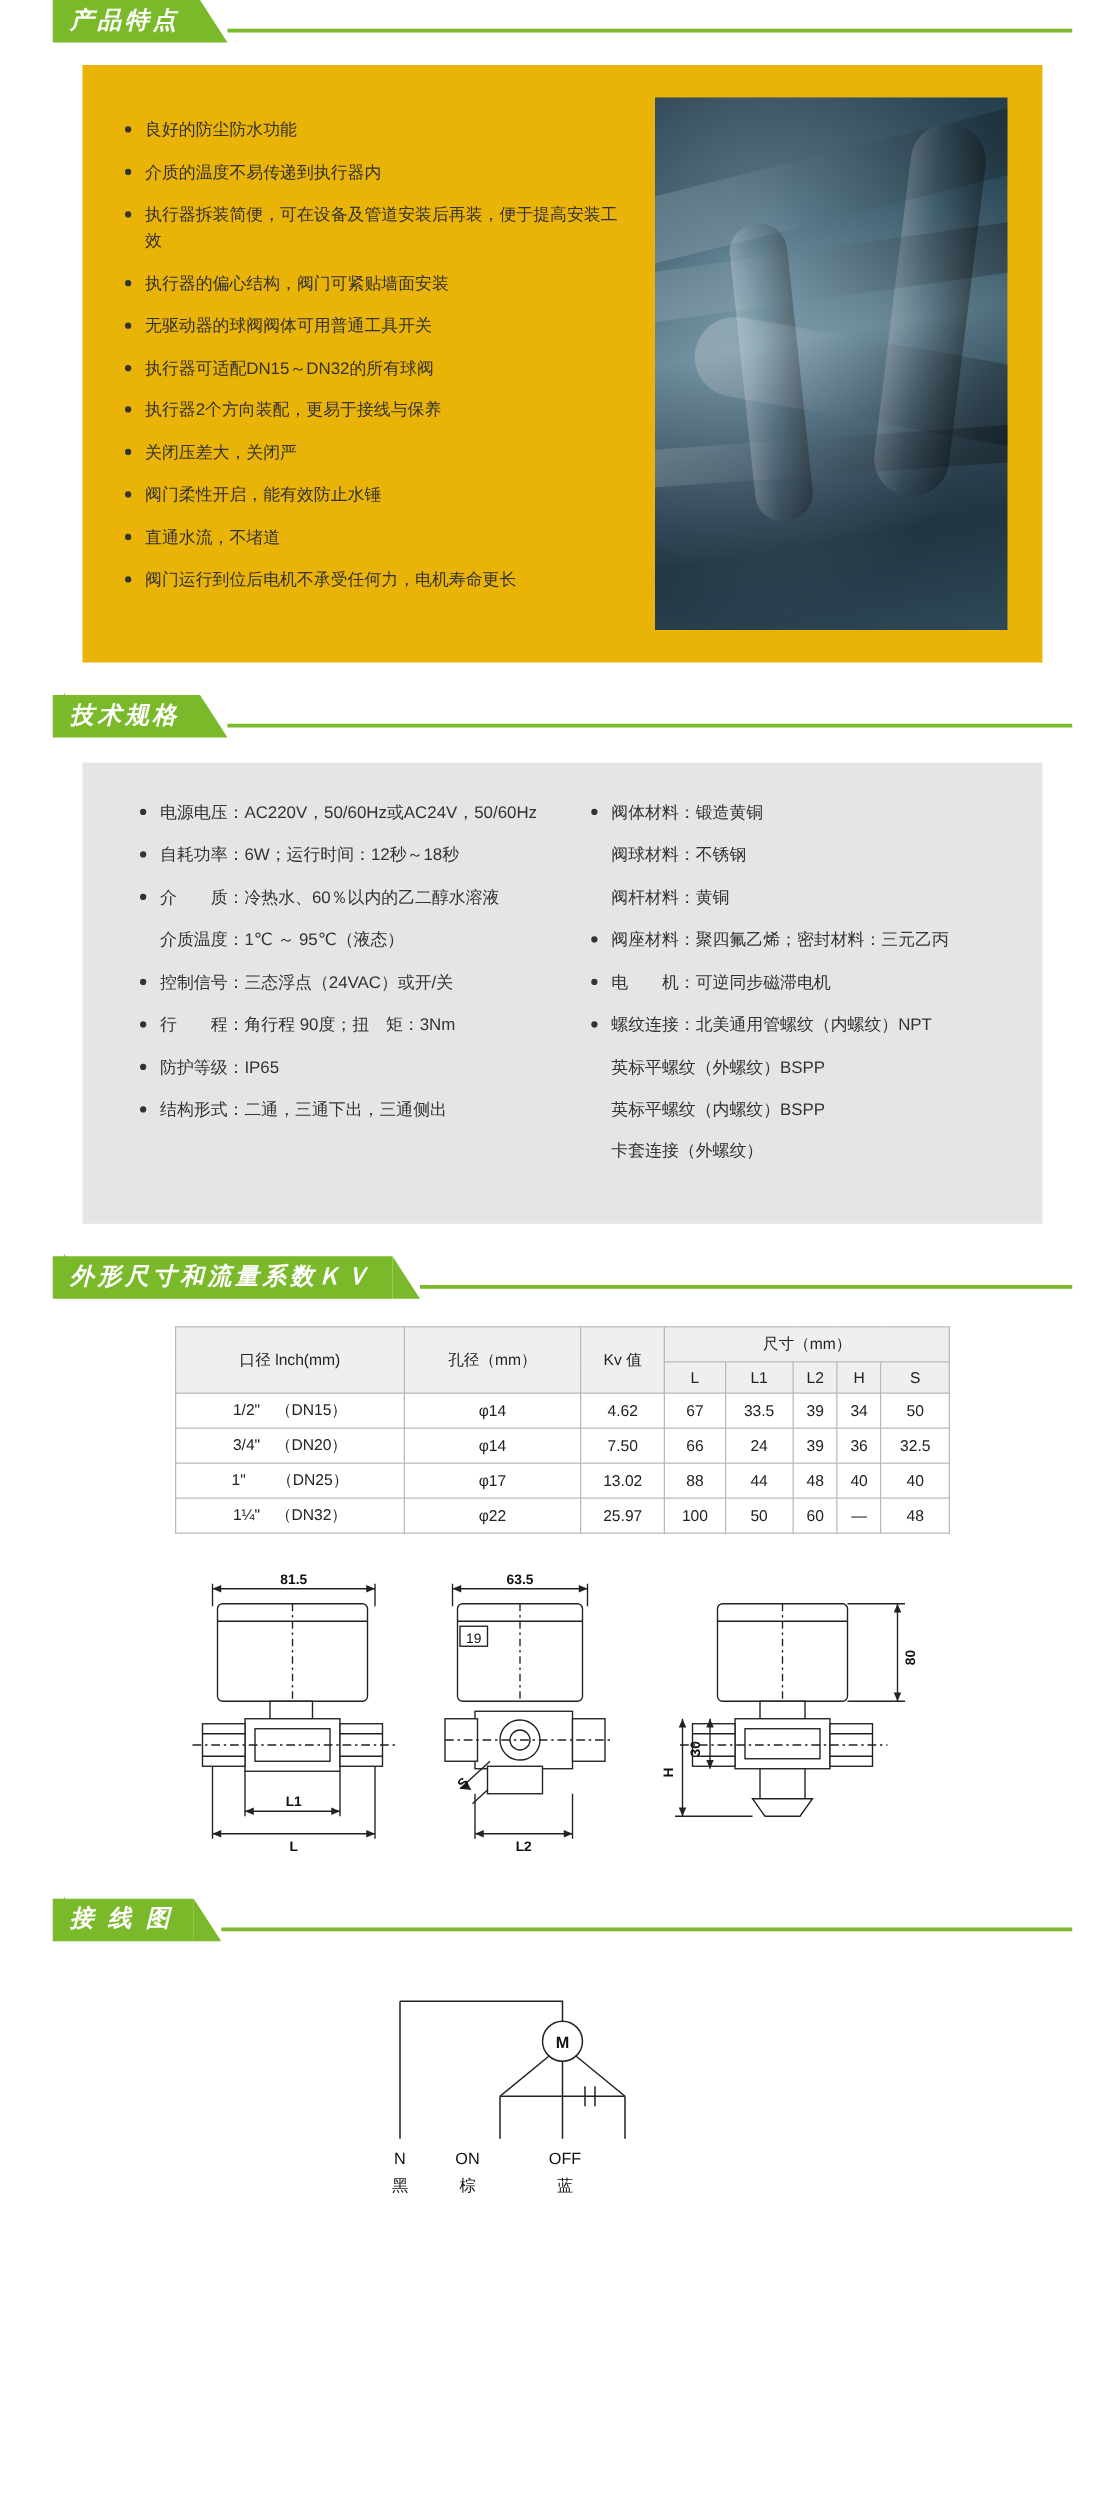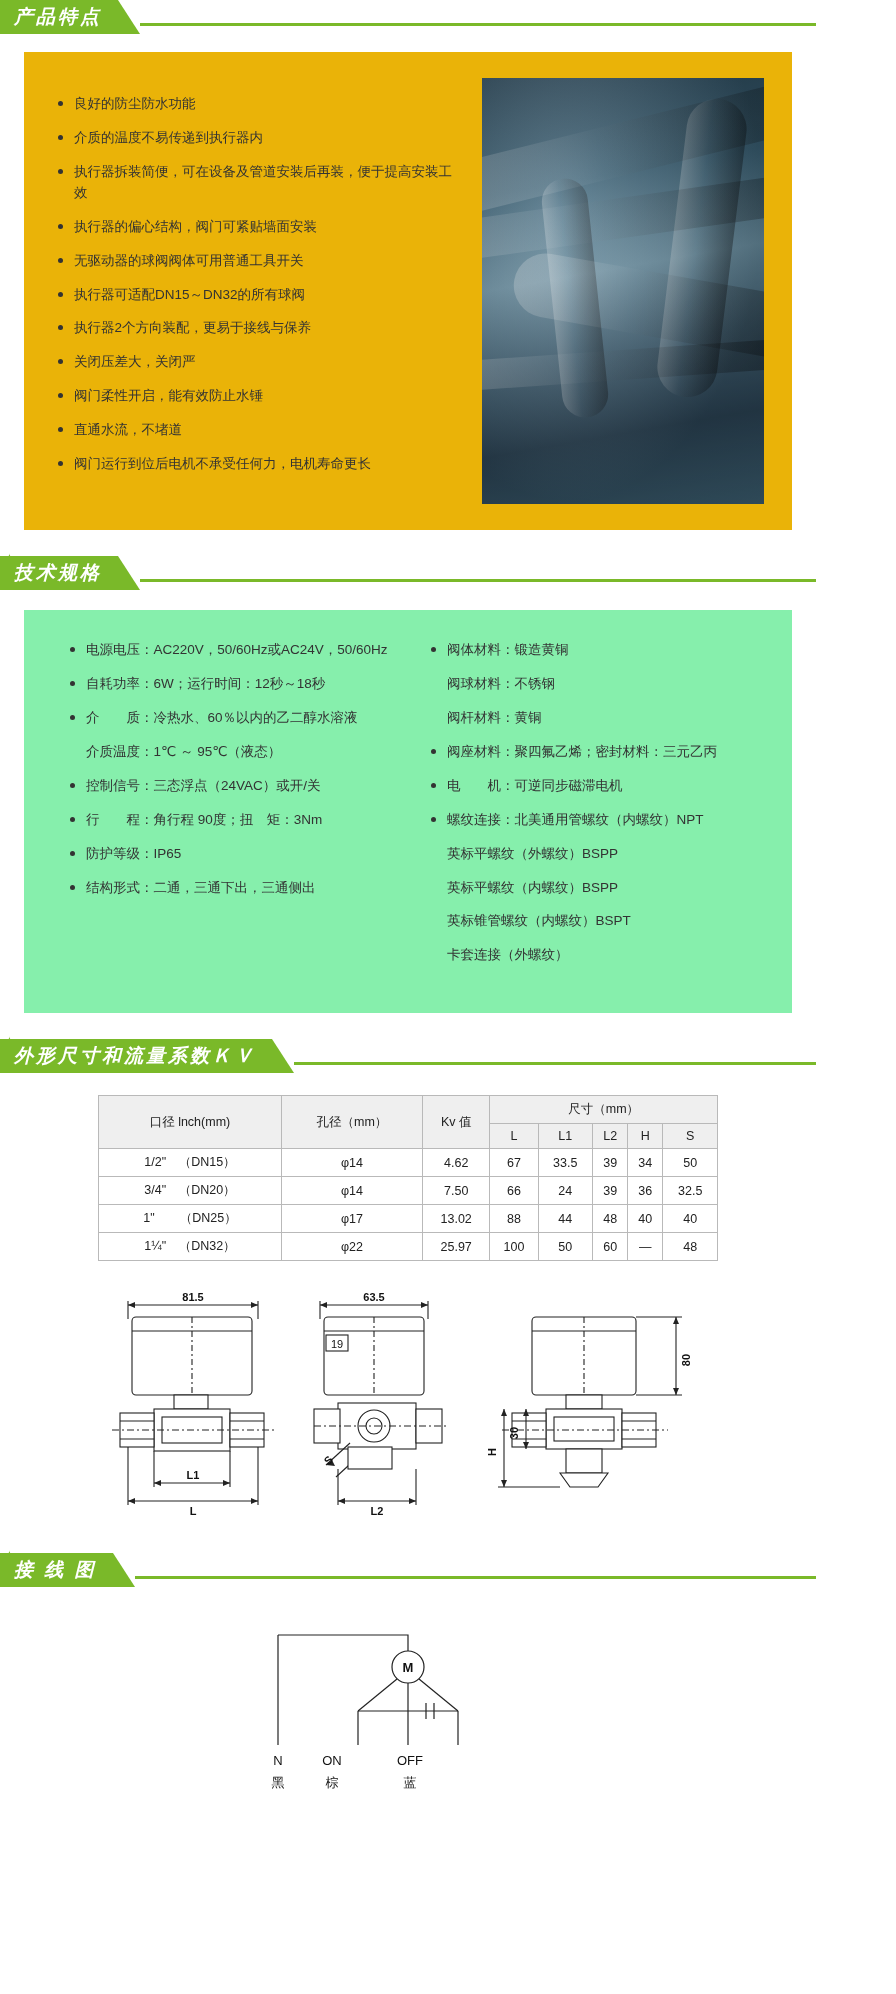--- a/index.html
+++ b/index.html
@@ -7,20 +7,21 @@
     margin: 0; padding: 0;
     background: #ffffff;
     font-family: "Liberation Sans", "DejaVu Sans", sans-serif;
   }
   .page {
     width: 816px;
     min-height: 1994px;
     position: relative;
     background: #fff;
     overflow: hidden;
+    margin-left: 42px;
   }
 
   
   .sec-header {
     position: relative;
     height: 34px;
     margin: 0 0 0 0;
     display: flex;
     align-items: stretch;
   }
@@ -114,21 +115,21 @@
   .feature-photo .p4 { width: 340px; height: 30px; left: -30px; top: 272px; transform: rotate(-4deg); }
   .feature-photo .p5 { width: 60px; height: 300px; left: 190px; top: 20px; transform: rotate(7deg); }
   .feature-photo .p6 { width: 46px; height: 240px; left: 70px; top: 100px; transform: rotate(-6deg); }
   .feature-photo .glow {
     position: absolute; inset: 0;
     background: radial-gradient(ellipse at 30% 30%, rgba(255,255,255,0.18), rgba(0,0,0,0.25) 70%);
   }
 
   
   .specs-wrap {
-    background: #86efac;
+    background: #e5e5e5;
     margin: 20px 24px 0 24px;
     padding: 30px 28px 34px 28px;
     display: flex;
     gap: 10px;
   }
   .specs-col { flex: 1; padding-left: 34px; }
   .spec-item {
     position: relative;
     font-size: 13.5px;
     color: #333;
@@ -244,21 +245,20 @@
     </div>
     <div class="specs-col">
       <div class="spec-item bullet">阀体材料：锻造黄铜</div>
       <div class="spec-item">阀球材料：不锈钢</div>
       <div class="spec-item">阀杆材料：黄铜</div>
       <div class="spec-item bullet">阀座材料：聚四氟乙烯；密封材料：三元乙丙</div>
       <div class="spec-item bullet">电　　机：可逆同步磁滞电机</div>
       <div class="spec-item bullet">螺纹连接：北美通用管螺纹（内螺纹）NPT</div>
       <div class="spec-item">英标平螺纹（外螺纹）BSPP</div>
       <div class="spec-item">英标平螺纹（内螺纹）BSPP</div>
-      <div class="spec-item">英标锥管螺纹（内螺纹）BSPT</div>
       <div class="spec-item">卡套连接（外螺纹）</div>
     </div>
   </div>
 
   <div class="sec-gap"></div>
 
   <div class="sec-header">
     <span class="spark">✦</span>
     <div class="bar">
       <span class="title">外形尺寸和流量系数ＫＶ</span>

